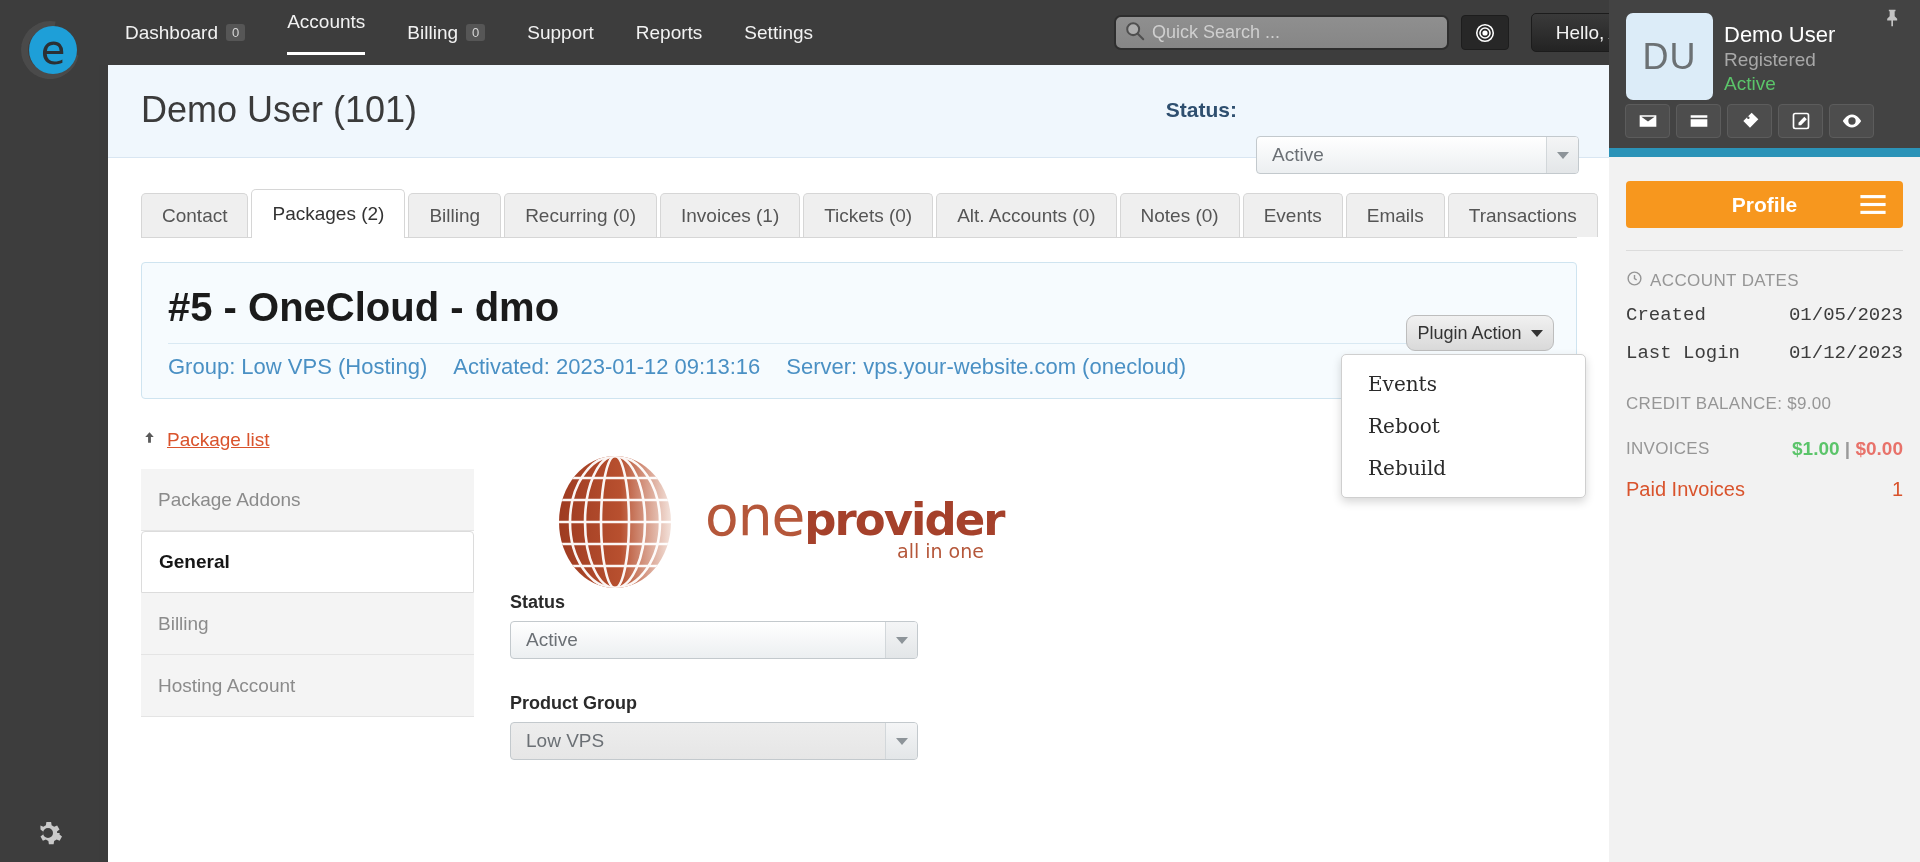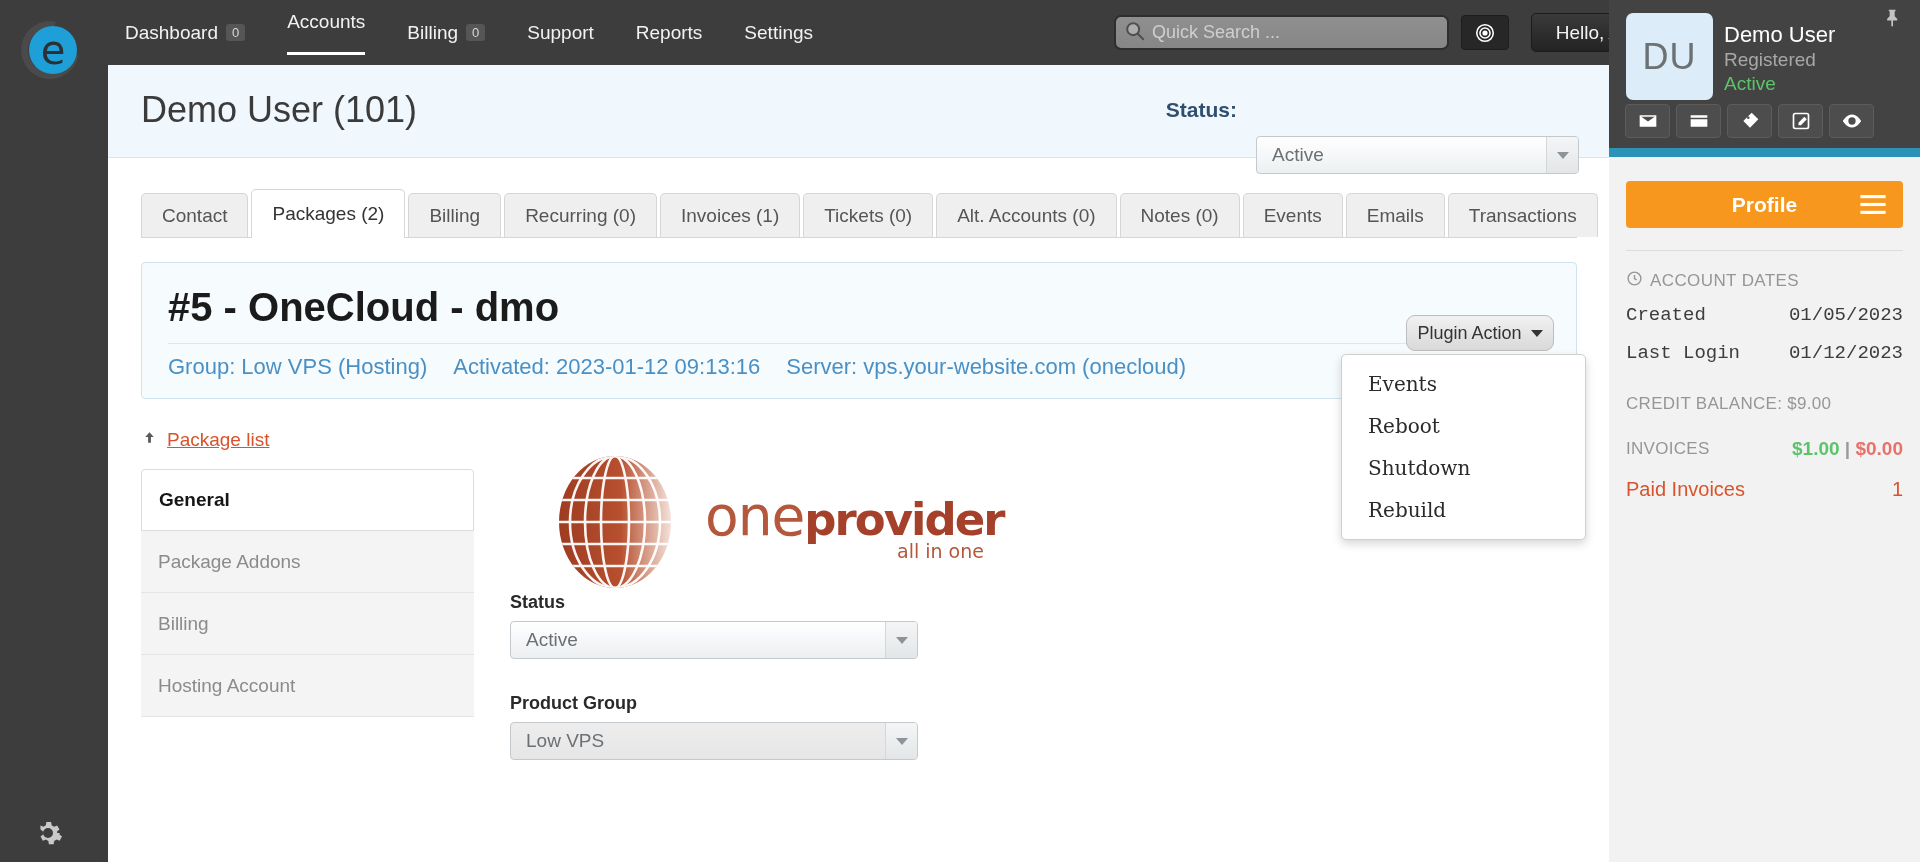--- a/index.html
+++ b/index.html
@@ -352,22 +352,22 @@
     <div class="split">
       <div class="leftcol">
         <div class="pkg-list-link">
           <span>
             <svg viewBox="0 0 24 24" width="17" height="17" fill="#5a5a5a">
               <path d="M12 3l6 7h-4v8h-4v-8H6z"></path>
             </svg>
           </span>
           <a href="#">Package list</a>
         </div>
+        <div class="subnav-item">Package Addons</div>
         <div class="subnav-item active">General</div>
-        <div class="subnav-item">Package Addons</div>
         <div class="subnav-item">Billing</div>
         <div class="subnav-item">Hosting Account</div>
       </div>
 
       <div class="rightcol">
         <div class="op-logo">
           <svg class="globe" viewBox="0 0 140 140">
             <defs>
               <linearGradient id="gg" x1="0" y1="0" x2="1" y2="0">
                 <stop offset="0%" stop-color="#9e3b21"></stop>
@@ -415,21 +415,20 @@
               </span>
           </div>
         </div>
       </div>
     </div>
   </div>
 
   <div class="plugin-menu">
     <div class="mi">Events</div>
     <div class="mi">Reboot</div>
-    <div class="mi">Shutdown</div>
     <div class="mi">Rebuild</div>
   </div>
 
   <div class="sidebar">
     <div class="sb-user">
       <div class="pin">
         <svg viewBox="0 0 24 24" width="20" height="20" fill="currentColor">
           <path d="M9 2h6v2h-1v6l3 3v2h-5v7h-2v-7H5v-2l3-3V4H7V2z"></path>
         </svg>
       </div>

